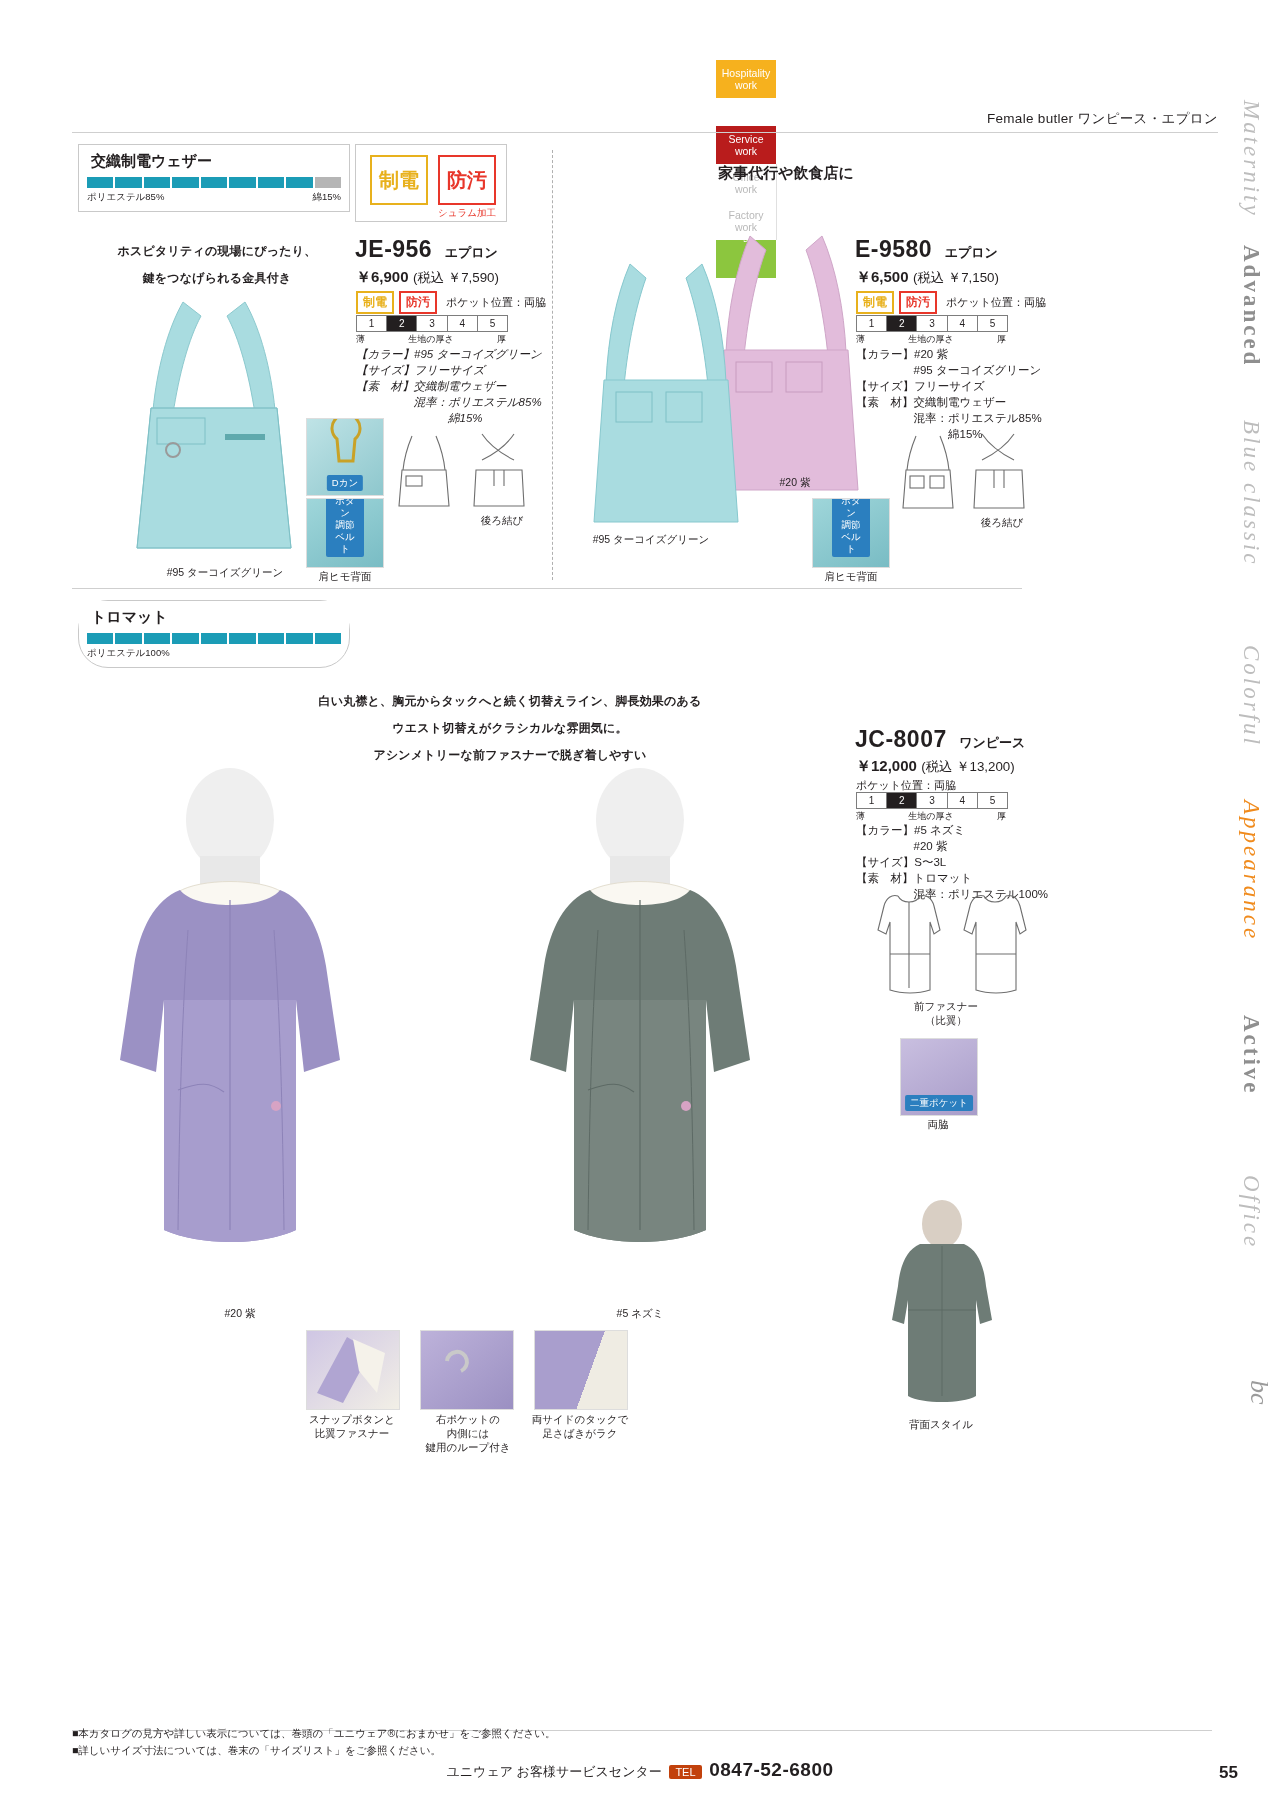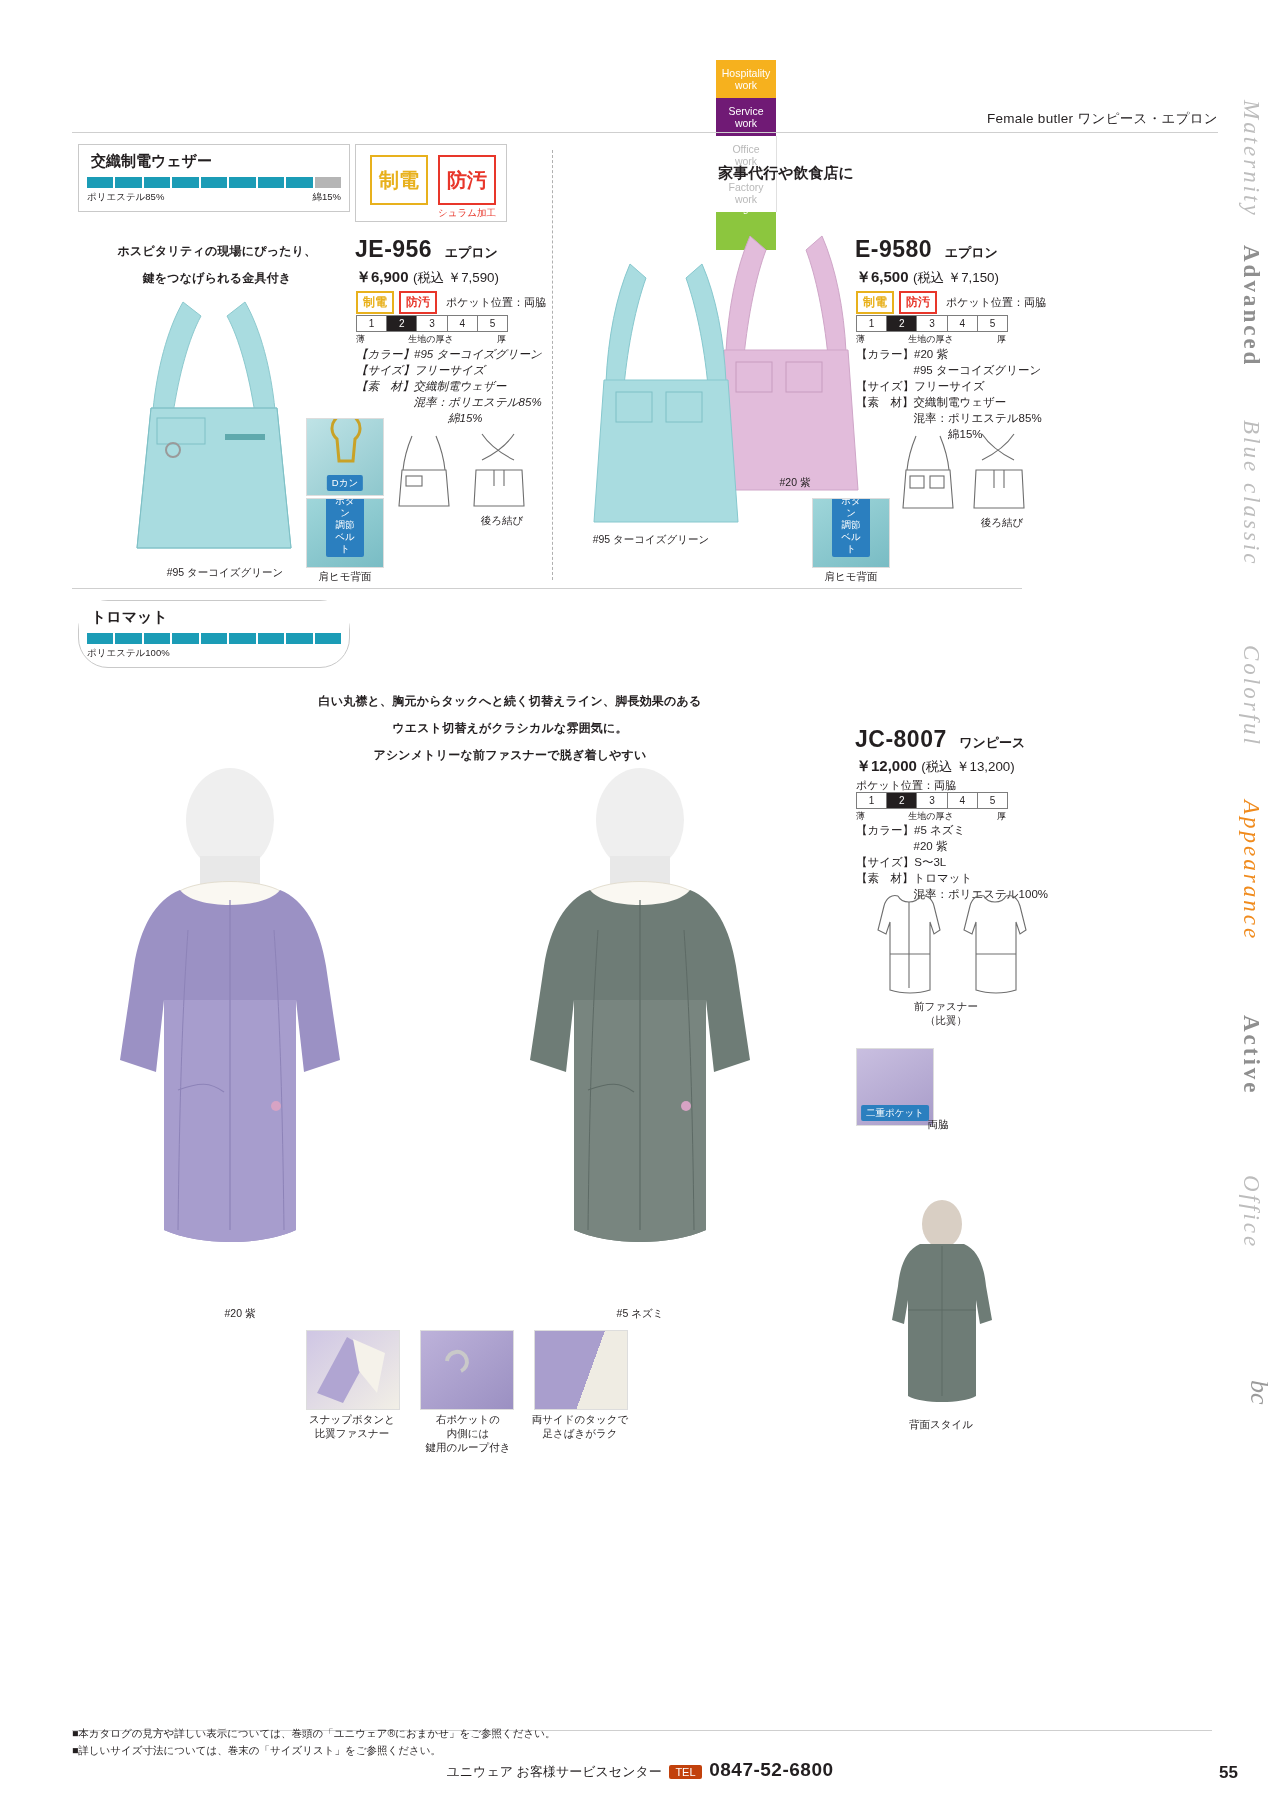--- a/index.html
+++ b/index.html
@@ -10,21 +10,21 @@
     color:#231f20;
     overflow:hidden;
   }
   .abs{position:absolute;}
 
   
   .cat-tabs{position:absolute;left:716px;top:60px;display:flex;flex-direction:column;}
   .cat-tab{width:60px;height:38px;display:flex;flex-direction:column;align-items:center;justify-content:center;
            font-size:10.5px;line-height:12px;text-align:center;}
   .cat-tab.on1{background:#f6b11e;color:#ffffff;}
-  .cat-tab.on2{background:#701a75;color:#ffffff;}
+  .cat-tab.on2{background:#b91c1c;color:#ffffff;margin-top:28px;}
   .cat-tab.off{background:#ffffff;color:#b9b9b9;border-right:1px solid #e0e0e0;}
   .cat-tab.on5{background:#8cc63e;color:#ffffff;gap:34px;}
   .cat-tabs .off:first-of-type{border-left:1px solid #e0e0e0;}
 
   .head-jp{position:absolute;right:62px;top:110px;font-size:13.5px;letter-spacing:.3px;}
 
   
   .vindex{position:absolute;right:12px;top:100px;width:44px;height:1420px;}
   .vword{position:absolute;right:4px;writing-mode:vertical-rl;font-size:23px;letter-spacing:3px;
          font-family:"Liberation Serif","DejaVu Serif",serif;color:#bdbdbd;font-style:italic;}
@@ -439,21 +439,21 @@
 <svg class="abs" style="left:958px;top:890px;" width="70" height="110">
   <g fill="none" stroke="#6e6e6e" stroke-width="1.1">
     <path d="M26 6 C20 4 14 8 12 16 L6 40 L14 44 L18 32 L18 100 C30 104 46 104 58 100 L58 32 L62 44 L68 40 L62 16 C60 8 54 4 48 6"></path>
     <path d="M26 6 C30 14 44 14 48 6"></path>
     <path d="M18 64 L58 64"></path>
   </g>
 </svg>
 <div class="abs caption" style="left:856px;top:1000px;width:180px;white-space:pre-line;">前ファスナー
 （比翼）</div>
 
-<div class="ph" style="left:856px;top:1038px;width:76px;height:76px;background:linear-gradient(150deg,#c9bfe0,#a89cc9);margin-top:10px;">
+<div class="ph" style="left:900px;top:1038px;width:76px;height:76px;background:linear-gradient(150deg,#c9bfe0,#a89cc9);">
   <div class="badge">二重ポケット</div>
 </div>
 <div class="abs caption" style="left:900px;top:1118px;width:76px;">両脇</div>
 
 <svg class="abs" style="left:876px;top:1200px;" width="130" height="220">
   <g>
     <ellipse cx="66" cy="24" rx="20" ry="24" fill="#d9cfc4"></ellipse>
     <path d="M44 44 C30 50 24 66 22 86 L16 120 L28 124 L32 100 L32 196 C46 204 86 204 100 196 L100 100 L104 124 L116 120 L110 86 C108 66 102 50 88 44 Z" fill="#6e7c76"></path>
     <path d="M32 110 L100 110" stroke="#5d6a65" stroke-width="1"></path>
     <path d="M66 46 L66 196" stroke="#5d6a65" stroke-width="1"></path>

